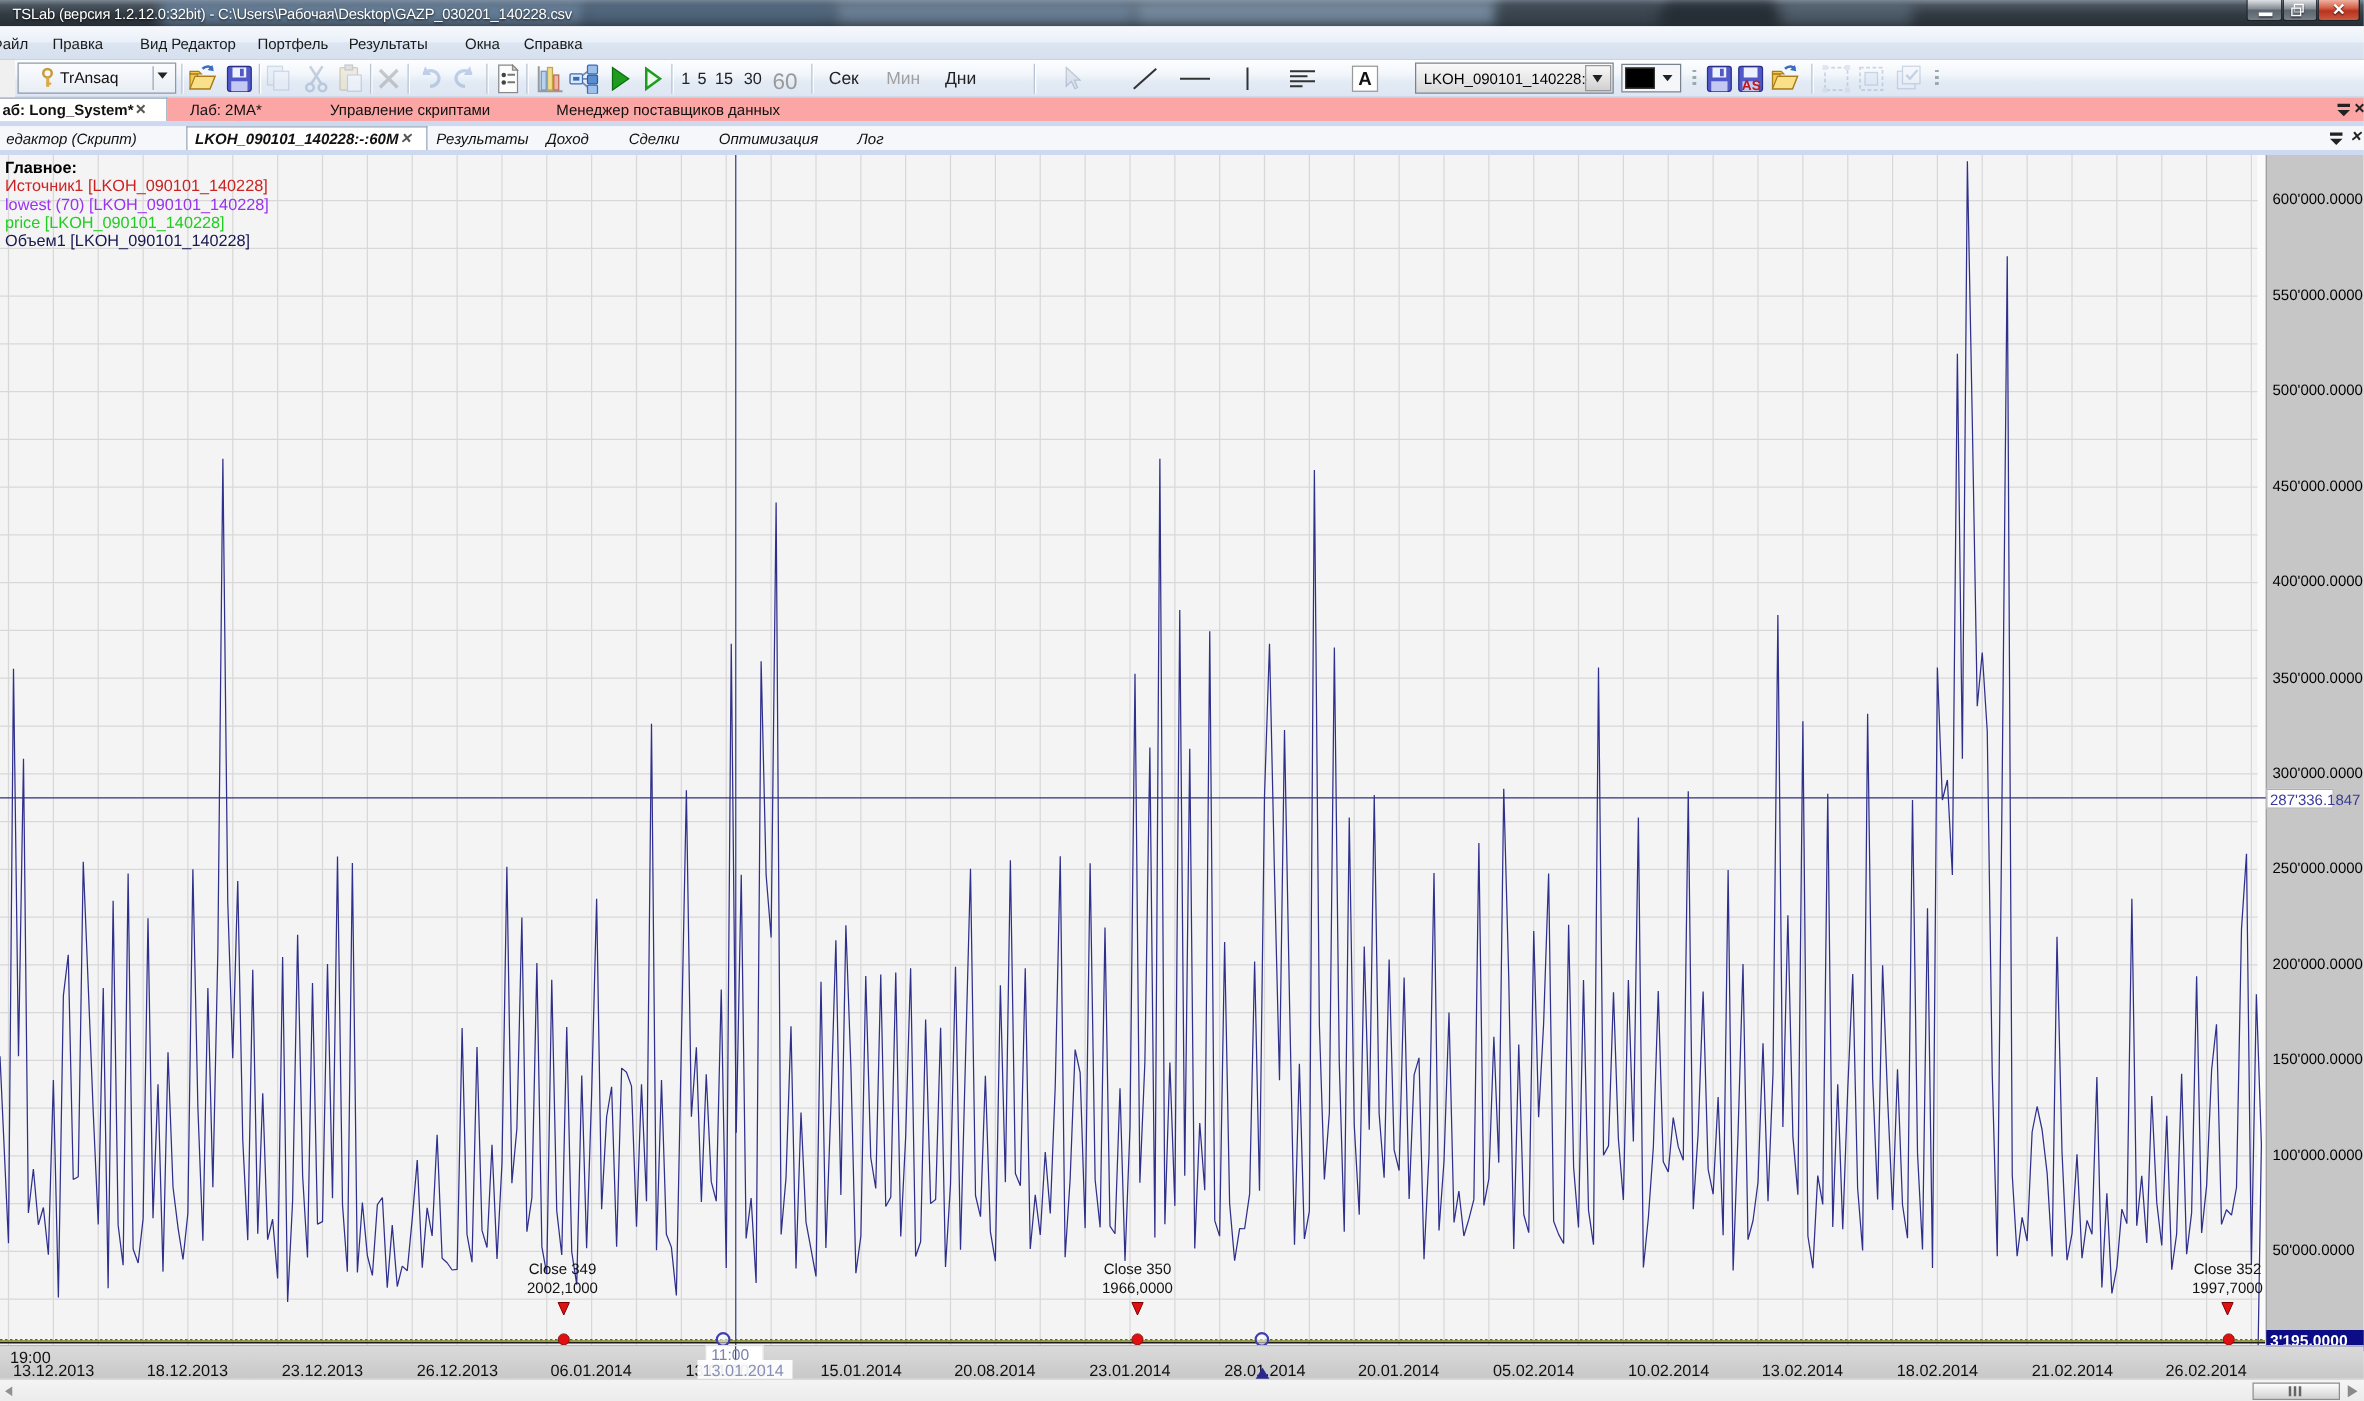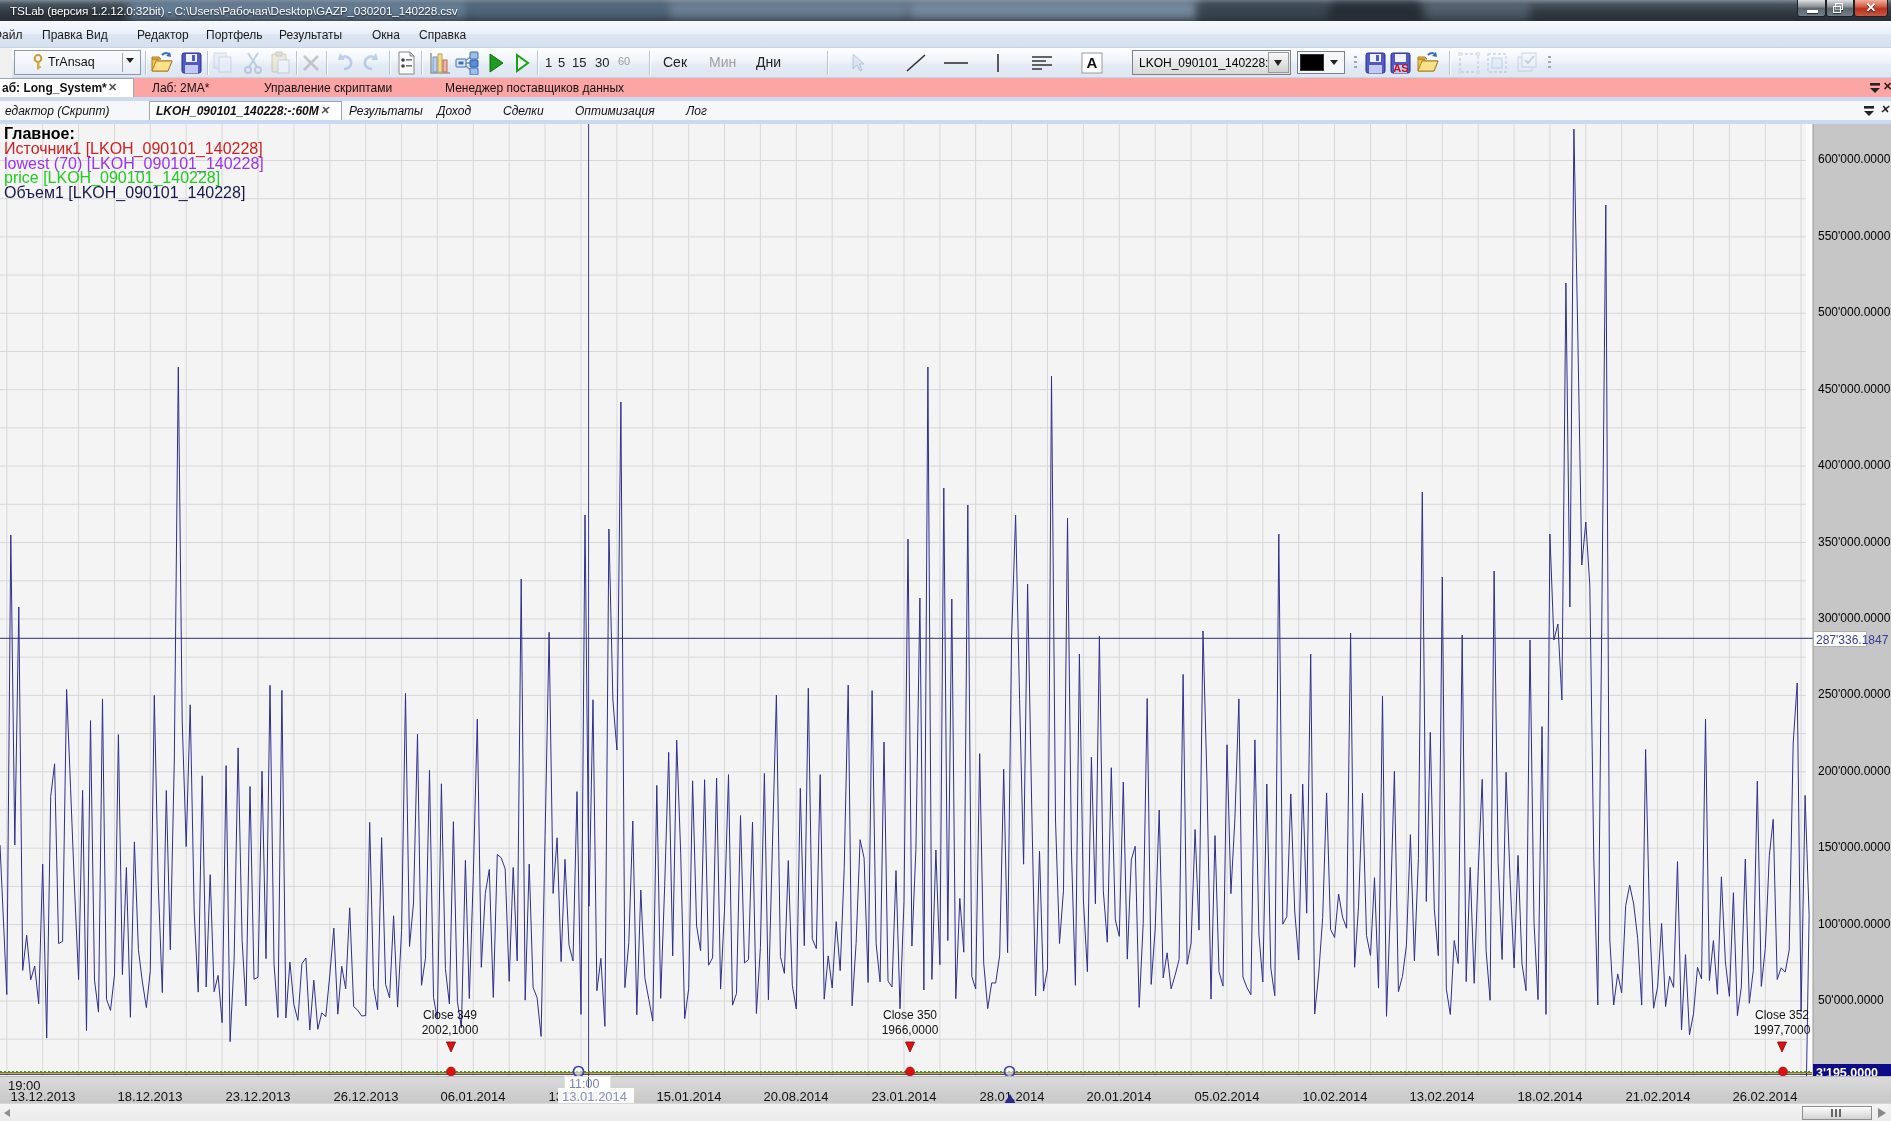--- a/index.html
+++ b/index.html
@@ -25,21 +25,21 @@
 #tabrow1{position:absolute;left:0;top:78px;width:1891px;height:19px;background:#fca5a5;}
 #tabstrip1{position:absolute;left:0;top:97px;width:1891px;height:4px;background:#ccd9f0;}
 #tabrow2{position:absolute;left:0;top:101px;width:1891px;height:19px;background:#f6f7fa;font-style:italic;}
 #tabstrip2{position:absolute;left:0;top:120px;width:1891px;height:4px;background:#ccd9f0;}
 .tab{position:absolute;top:0;height:19px;background:#fff;border:1px solid #98a6bb;border-bottom:none;}
 .tabtext{position:absolute;top:3px;font-size:12px;color:#111;white-space:pre;}
 .bold{font-weight:bold;}
 .xbtn{color:#555;font-size:11px;font-weight:bold;}
 #chart{position:absolute;left:0;top:124px;width:1891px;height:952px;background:#f4f4f4;}
 #chart svg{position:absolute;left:0;top:0;}
-.legend{position:absolute;font-size:16px;white-space:pre;line-height:14.8px;}
+.legend{position:absolute;font-size:13px;white-space:pre;line-height:14.8px;}
 .ylab{position:absolute;left:1818px;width:72px;font-size:12px;color:#000;white-space:pre;}
 .mlab{position:absolute;width:120px;text-align:center;font-size:12px;color:#111;white-space:pre;}
 #dateband{position:absolute;left:0;top:1076px;width:1891px;height:27px;
  background:linear-gradient(#dadada,#c8c8c8);border-top:1px solid #b8b8b8;}
 .dlab{position:absolute;top:12px;width:108px;text-align:center;font-size:13px;color:#111;white-space:pre;}
 #scrollrow{position:absolute;left:0;top:1103px;width:1891px;height:18px;
  background:linear-gradient(#f4f4f4,#ebebeb);border-top:1px solid #d8d8d8;}
 </style></head><body>
 
 <div id="titlebar">
@@ -59,21 +59,21 @@
       <div style="position:absolute;left:6px;top:6px;width:8px;height:7px;border:1.5px solid #fff;background:rgba(120,130,140,.6);box-shadow:0 1px 1px rgba(0,0,0,.5)"></div>
     </div>
  <div class="winbtn" style="left:1854px;width:34px;background:linear-gradient(#f0b0a0 0%,#d45f48 40%,#b83220 55%,#c9593f 100%)">
       <span style="font-size:13px;top:0px">✕</span>
     </div>
 </div>
 
 <div id="menubar">
     <span style="left:-7px">Файл</span>
     <span style="left:42px">Правка</span>
-    <span style="left:86px">Вид</span>
+    <span style="left:112px">Вид</span>
     <span style="left:137px">Редактор</span>
     <span style="left:206px">Портфель</span>
     <span style="left:279px">Результаты</span>
     <span style="left:372px">Окна</span>
     <span style="left:419px">Справка</span>
   </div>
 <div id="toolbar">
     <div class="abs" style="left:2px;top:2px;width:127px;height:25px;border:1px solid #8e99a8;background:linear-gradient(#fbfcfe,#e8edf5);"></div>
     <svg class="abs" style="left:20px;top:6px" width="12" height="17" viewBox="0 0 12 17">
       <circle cx="6" cy="4.5" r="3.4" fill="none" stroke="#c89b37" stroke-width="2"></circle>
@@ -153,21 +153,21 @@
       <path d="M2 1 L15 10 L2 19 Z" fill="#1f9c1f" stroke="#0c6e0c"></path>
     </svg>
     <svg class="ticon" style="left:503px;top:5px" width="15" height="20" viewBox="0 0 15 20">
       <path d="M2 2 L13 10 L2 18 Z" fill="#eafaea" stroke="#1f9c1f" stroke-width="2"></path>
     </svg>
     <div class="tsep" style="left:525px"></div>
     <div class="abs" style="left:533px;top:7px;font-size:13px;color:#222">1</div>
     <div class="abs" style="left:546px;top:7px;font-size:13px;color:#222">5</div>
     <div class="abs" style="left:560px;top:7px;font-size:13px;color:#222">15</div>
     <div class="abs" style="left:583px;top:7px;font-size:13px;color:#222">30</div>
-    <div class="abs" style="left:606px;top:7px;font-size:11px;color:#9a9a9a">60</div>
+    <div class="abs" style="left:606px;top:7px;font-size:18px;color:#9a9a9a">60</div>
     <div class="tsep" style="left:637px"></div>
     <div class="abs" style="left:651px;top:6px;font-size:14px;color:#222">Сек</div>
     <div class="abs" style="left:697px;top:6px;font-size:14px;color:#a0a0a0">Мин</div>
     <div class="abs" style="left:744px;top:6px;font-size:14px;color:#222">Дни</div>
     <div class="tsep" style="left:815px"></div>
     <svg class="ticon" style="left:838px;top:5px;opacity:.5" width="16" height="20" viewBox="0 0 16 20">
       <path d="M3 1 L3 16 L7 12 L10 18 L12 17 L9.5 11 L14 11 Z" fill="#cfd8e6" stroke="#8898b0"></path>
     </svg>
     <svg class="ticon" style="left:893px;top:5px" width="22" height="20" viewBox="0 0 22 20">
       <path d="M2 18 L20 2" stroke="#333" stroke-width="1.6"></path>

